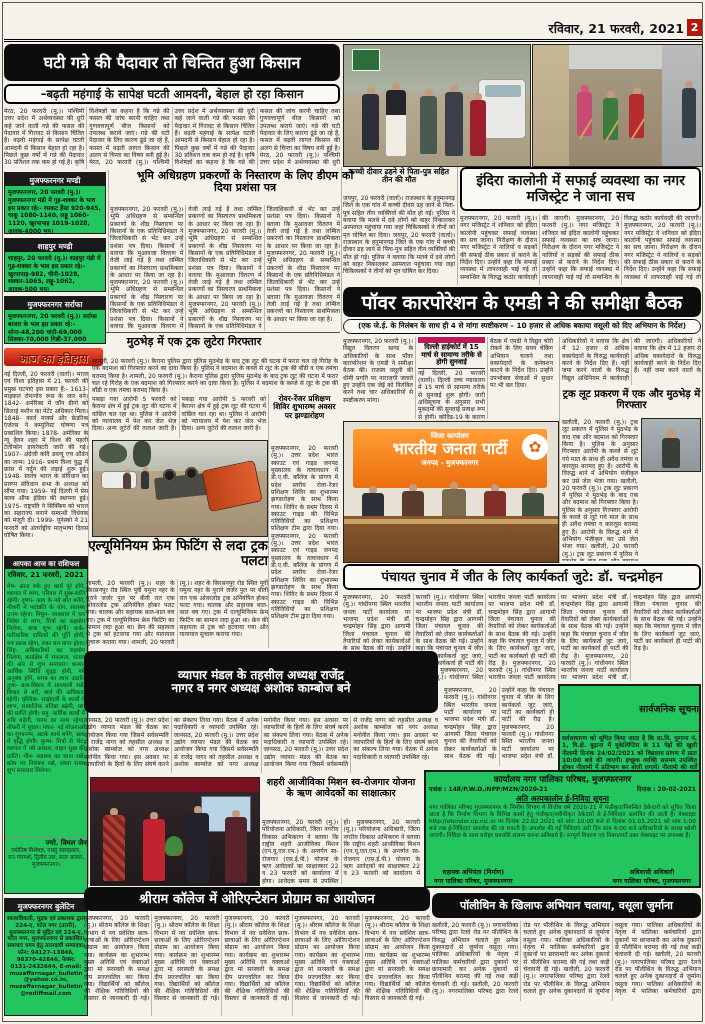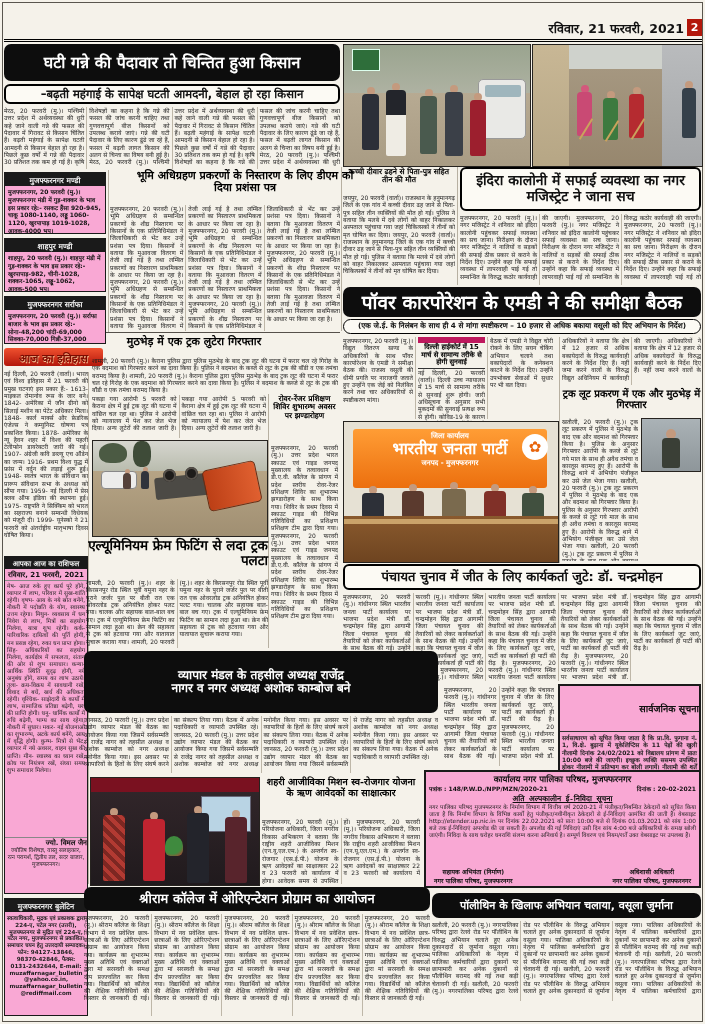--- a/index.html
+++ b/index.html
@@ -16,21 +16,21 @@
   .h-outline{border:2px solid #000;border-radius:6px;background:#fcfaf4;font-weight:700;text-align:center;
              display:flex;align-items:center;justify-content:center;line-height:1.12;padding:0 3px;}
   .h-plain{font-weight:700;text-align:center;color:#000;line-height:1.12;}
   
   .bt{font-size:6px;line-height:1.22;text-align:justify;color:#1d1d1d;overflow:hidden;word-break:break-word;}
   .c2{columns:2;column-gap:5px;column-rule:1px solid #beb7a8;}
   .c3{columns:3;column-gap:5px;column-rule:1px solid #beb7a8;}
   .c4{columns:4;column-gap:5px;column-rule:1px solid #beb7a8;}
   .c5{columns:5;column-gap:5px;column-rule:1px solid #beb7a8;}
   
-  .box{border:1.5px solid #1a1a1a;background:#f9a8d4;overflow:hidden;}
+  .box{border:1.5px solid #1a1a1a;background:#22c55e;overflow:hidden;}
   .bh{background:#1a1a1a;color:#f1f1f1;font-size:7.5px;font-weight:700;text-align:center;padding:1.5px 0;}
   .bb{padding:2px 3px;font-size:6px;line-height:1.3;font-weight:600;text-align:left;overflow:hidden;}
   .vr{position:absolute;width:1px;background:#b7b0a1;}
   .hr{position:absolute;height:1px;background:#55504a;}
   
   .ph{position:absolute;border:1.5px solid #26231f;overflow:hidden;background:#c8c5bd;text-decoration:underline;}
   .s{position:absolute;}
   .pn{position:absolute;display:flex;flex-direction:column;align-items:center;}
   .hd{width:8px;height:8px;border-radius:50%;background:#c49a7e;}
   .bd{border-radius:4px 4px 2px 2px;margin-top:-1px;}
@@ -292,21 +292,21 @@
 
   <div class="abs h-plain" style="left:262px;top:777px;width:158px;height:38px;font-size:9.5px;">शहरी आजीविका मिशन स्व-रोजगार योजना के ऋण आवेदकों का साक्षात्कार</div>
   <div class="abs bt c2" style="left:262px;top:818px;width:158px;height:66px;">मुजफ्फरनगर, 20 फरवरी (मु.)। परियोजना अधिकारी, जिला नगरीय विकास अभिकरण ने बताया कि राष्ट्रीय शहरी आजीविका मिशन (एन.यू.एल.एम.) के अन्तर्गत स्व-रोजगार (एस.ई.पी.) योजना के ऋण आवेदकों का साक्षात्कार 22 व 23 फरवरी को कार्यालय में होगा। आवेदक समय से उपस्थित हों। मुजफ्फरनगर, 20 फरवरी (मु.)। परियोजना अधिकारी, जिला नगरीय विकास अभिकरण ने बताया कि राष्ट्रीय शहरी आजीविका मिशन (एन.यू.एल.एम.) के अन्तर्गत स्व-रोजगार (एस.ई.पी.) योजना के ऋण आवेदकों का साक्षात्कार 22 व 23 फरवरी को कार्यालय में होगा। आवेदक समय से उपस्थित हों।</div>
 
   <div class="abs box" style="left:424px;top:770px;width:277px;height:118px;border-width:2px;">
     <div style="font-size:8.5px;font-weight:800;text-align:center;padding:1px 0;">कार्यालय नगर पालिका परिषद, मुजफ्फरनगर</div>
     <div style="display:flex;justify-content:space-between;font-size:6px;font-weight:700;padding:0 3px;">
       <span>पत्रांक : 148/P.W.D./NPP/MZN/2020-21</span>
       <span>दिनांक : 20-02-2021</span>
     </div>
-    <div style="font-size:7.5px;font-weight:800;text-align:center;text-decoration:underline;font-family:Liberation Mono, monospace;">अति अल्पकालीन ई-निविदा सूचना</div>
+    <div style="font-size:7.5px;font-weight:800;text-align:center;text-decoration:underline;">अति अल्पकालीन ई-निविदा सूचना</div>
     <div class="bt" style="padding:1px 3px;height:62px;font-size:5.8px;">नगर पालिका परिषद मुजफ्फरनगर के निर्माण विभाग में वित्तीय वर्ष 2020-21 में पंजीकृत/निबन्धित ठेकेदारों को सूचित किया जाता है कि निर्माण विभाग के विभिन्न कार्यों हेतु पंजीकृत/नवीनीकृत ठेकेदारों से ई-निविदाएं आमंत्रित की जाती हैं। वेबसाइट http://etender.up.nic.in पर दिनांक 22.02.2021 को प्रातः 10:00 बजे से दिनांक 01.03.2021 को सांय 1:00 बजे तक ई-निविदाएं अपलोड की जा सकती हैं। अपलोड की गई निविदाएं उसी दिन सांय 4:00 बजे अधिकारियों के समक्ष खोली जाएंगी। निविदा के साथ धरोहर धनराशि संलग्न करना अनिवार्य है। सम्पूर्ण विवरण एवं नियम/शर्तें उक्त वेबसाइट पर उपलब्ध हैं।</div>
     <div style="display:flex;justify-content:space-between;padding:0 8px;font-size:6.2px;font-weight:700;text-align:center;">
       <div>
         <div>सहायक अभियंता (निर्माण)</div>
         <div>नगर पालिका परिषद, मुजफ्फरनगर</div>
       </div>
       <div>
         <div>अधिशासी अधिकारी</div>
         <div>नगर पालिका परिषद, मुजफ्फरनगर</div>
       </div>

